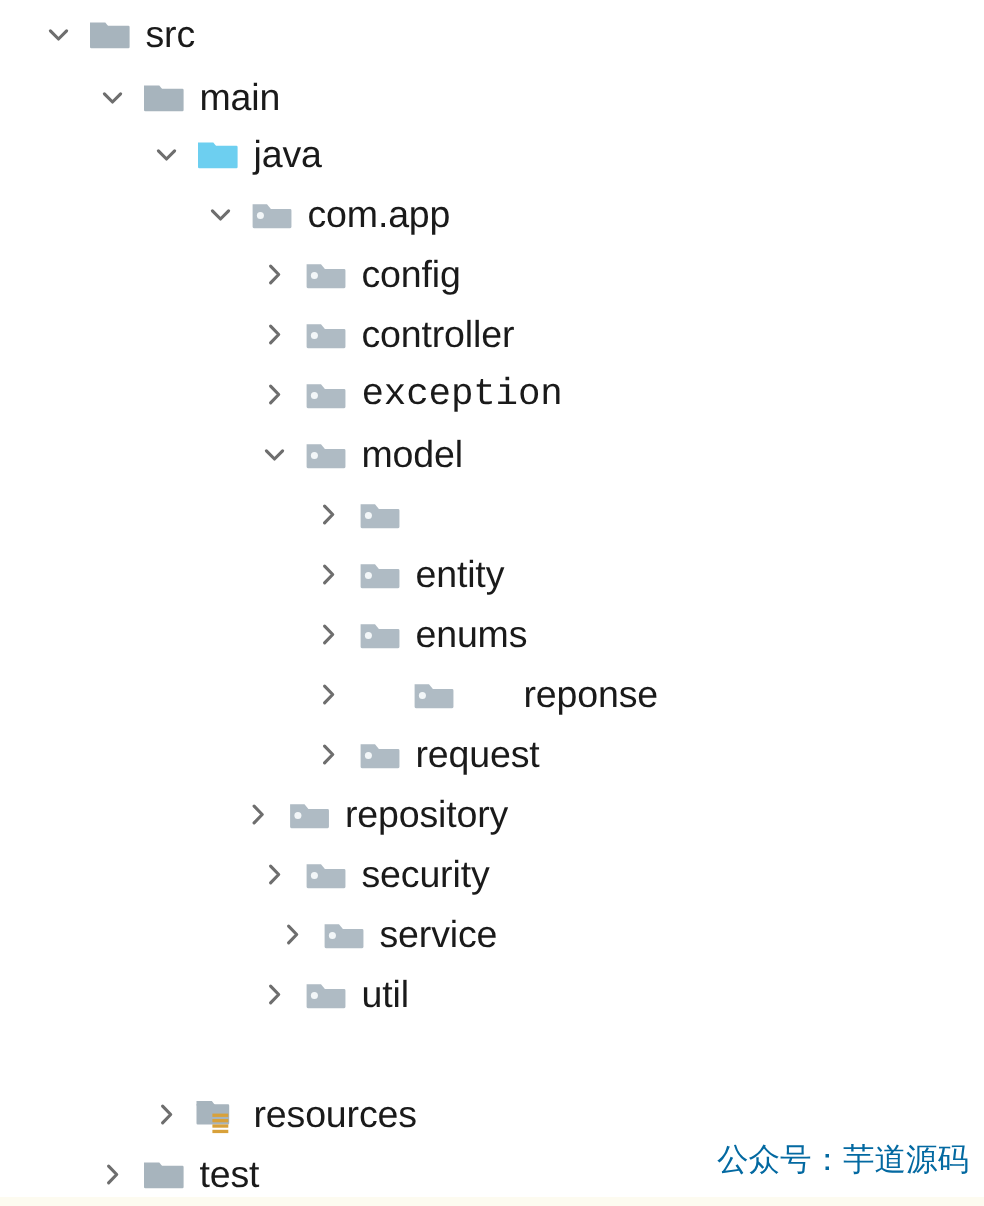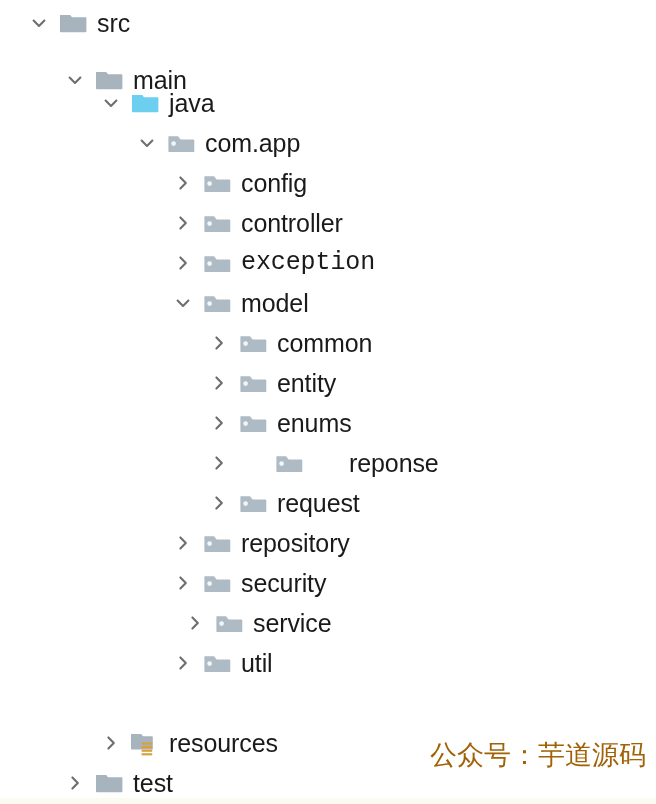--- a/index.html
+++ b/index.html
@@ -65,23 +65,23 @@
     font-size: 25px;
     line-height: 30px;
     color: #1a1a1a;
     letter-spacing: -0.1px;
   }
 
   
   #watermark {
     position: absolute;
     right: 10px;
-    bottom: 36px;
-    color: #a16207;
-    font-size: 27px;
+    bottom: 18px;
+    color: #0369a1;
+    font-size: 21px;
     line-height: 26px;
     font-family: "DejaVu Sans", sans-serif;
     white-space: nowrap;
   }
 
   #bottom-strip {
     position: absolute;
     left: 0;
     bottom: 0;
     width: 656px;
@@ -100,21 +100,21 @@
         </svg>
       </span>
       <span class="icon">
         <svg width="28" height="24" viewBox="0 0 28 24" aria-hidden="true">
           <path d="M1 4 h10.2 l2.4 3.0 H1 Z" fill="#A7B4BD"></path>
           <path d="M1 6.2 h25.6 a0.8 0.8 0 0 1 0.8 0.8 V20.4 a0.8 0.8 0 0 1 -0.8 0.8 H1.8 a0.8 0.8 0 0 1 -0.8 -0.8 Z" fill="#A7B4BD"></path>
         </svg>
       </span>
       <span class="label">src</span>
     </div>
-    <div class="row" style="top: 60px; left: 62px;">
+    <div class="row" style="top: 45px; left: 62px;">
       <span class="twisty">
         <svg width="20" height="20" viewBox="0 0 20 20" aria-hidden="true">
           <path d="M4.6 7.6 L10 13.0 L15.4 7.6" fill="none" stroke="#6E6E6E" stroke-width="2.1" stroke-linecap="round" stroke-linejoin="round"></path>
         </svg>
       </span>
       <span class="icon">
         <svg width="28" height="24" viewBox="0 0 28 24" aria-hidden="true">
           <path d="M1 4 h10.2 l2.4 3.0 H1 Z" fill="#A7B4BD"></path>
           <path d="M1 6.2 h25.6 a0.8 0.8 0 0 1 0.8 0.8 V20.4 a0.8 0.8 0 0 1 -0.8 0.8 H1.8 a0.8 0.8 0 0 1 -0.8 -0.8 Z" fill="#A7B4BD"></path>
         </svg>
@@ -210,21 +210,20 @@
         <svg width="20" height="20" viewBox="0 0 20 20" aria-hidden="true">
           <path d="M7.4 4.4 L12.8 10.0 L7.4 15.6" fill="none" stroke="#6E6E6E" stroke-width="2.1" stroke-linecap="round" stroke-linejoin="round"></path>
         </svg>
       </span>
       <span class="icon">
         <svg width="28" height="24" viewBox="0 0 28 24" aria-hidden="true">
           <path d="M1.4 5.2 h9.6 l2.6 3.2 H14 h12.4 a0.9 0.9 0 0 1 0.9 0.9 V20.2 a0.9 0.9 0 0 1 -0.9 0.9 H2.3 a0.9 0.9 0 0 1 -0.9 -0.9 Z" fill="#AFBBC4"></path>
           <circle cx="6.6" cy="12.6" r="2.35" fill="#F2F6F8"></circle>
         </svg>
       </span>
-      <span class="label">common</span>
     </div>
     <div class="row" style="top: 363px; left: 206px;">
       <span class="twisty">
         <svg width="20" height="20" viewBox="0 0 20 20" aria-hidden="true">
           <path d="M7.4 4.4 L12.8 10.0 L7.4 15.6" fill="none" stroke="#6E6E6E" stroke-width="2.1" stroke-linecap="round" stroke-linejoin="round"></path>
         </svg>
       </span>
       <span class="icon">
         <svg width="28" height="24" viewBox="0 0 28 24" aria-hidden="true">
           <path d="M1.4 5.2 h9.6 l2.6 3.2 H14 h12.4 a0.9 0.9 0 0 1 0.9 0.9 V20.2 a0.9 0.9 0 0 1 -0.9 0.9 H2.3 a0.9 0.9 0 0 1 -0.9 -0.9 Z" fill="#AFBBC4"></path>
@@ -268,21 +267,21 @@
         </svg>
       </span>
       <span class="icon">
         <svg width="28" height="24" viewBox="0 0 28 24" aria-hidden="true">
           <path d="M1.4 5.2 h9.6 l2.6 3.2 H14 h12.4 a0.9 0.9 0 0 1 0.9 0.9 V20.2 a0.9 0.9 0 0 1 -0.9 0.9 H2.3 a0.9 0.9 0 0 1 -0.9 -0.9 Z" fill="#AFBBC4"></path>
           <circle cx="6.6" cy="12.6" r="2.35" fill="#F2F6F8"></circle>
         </svg>
       </span>
       <span class="label">request</span>
     </div>
-    <div class="row" style="top: 523px; left: 170px;">
+    <div class="row" style="top: 523px; left: 159px;">
       <span class="twisty">
         <svg width="20" height="20" viewBox="0 0 20 20" aria-hidden="true">
           <path d="M7.4 4.4 L12.8 10.0 L7.4 15.6" fill="none" stroke="#6E6E6E" stroke-width="2.1" stroke-linecap="round" stroke-linejoin="round"></path>
         </svg>
       </span>
       <span class="icon">
         <svg width="28" height="24" viewBox="0 0 28 24" aria-hidden="true">
           <path d="M1.4 5.2 h9.6 l2.6 3.2 H14 h12.4 a0.9 0.9 0 0 1 0.9 0.9 V20.2 a0.9 0.9 0 0 1 -0.9 0.9 H2.3 a0.9 0.9 0 0 1 -0.9 -0.9 Z" fill="#AFBBC4"></path>
           <circle cx="6.6" cy="12.6" r="2.35" fill="#F2F6F8"></circle>
         </svg>

